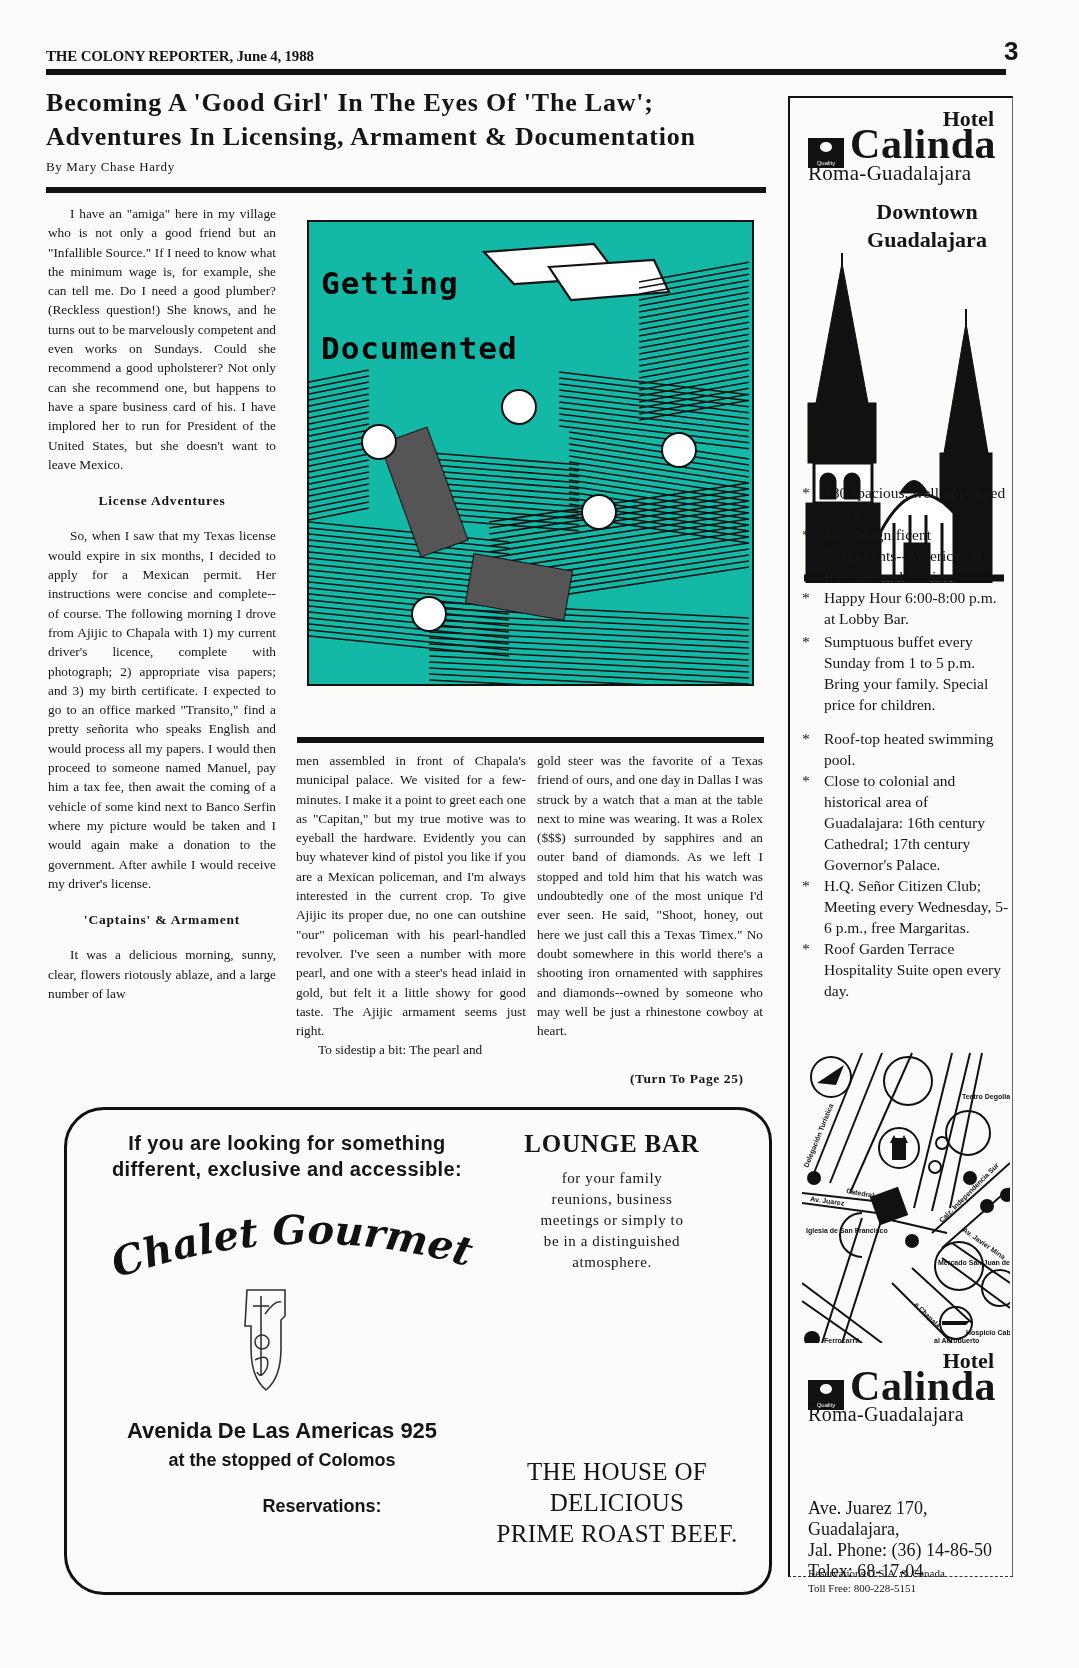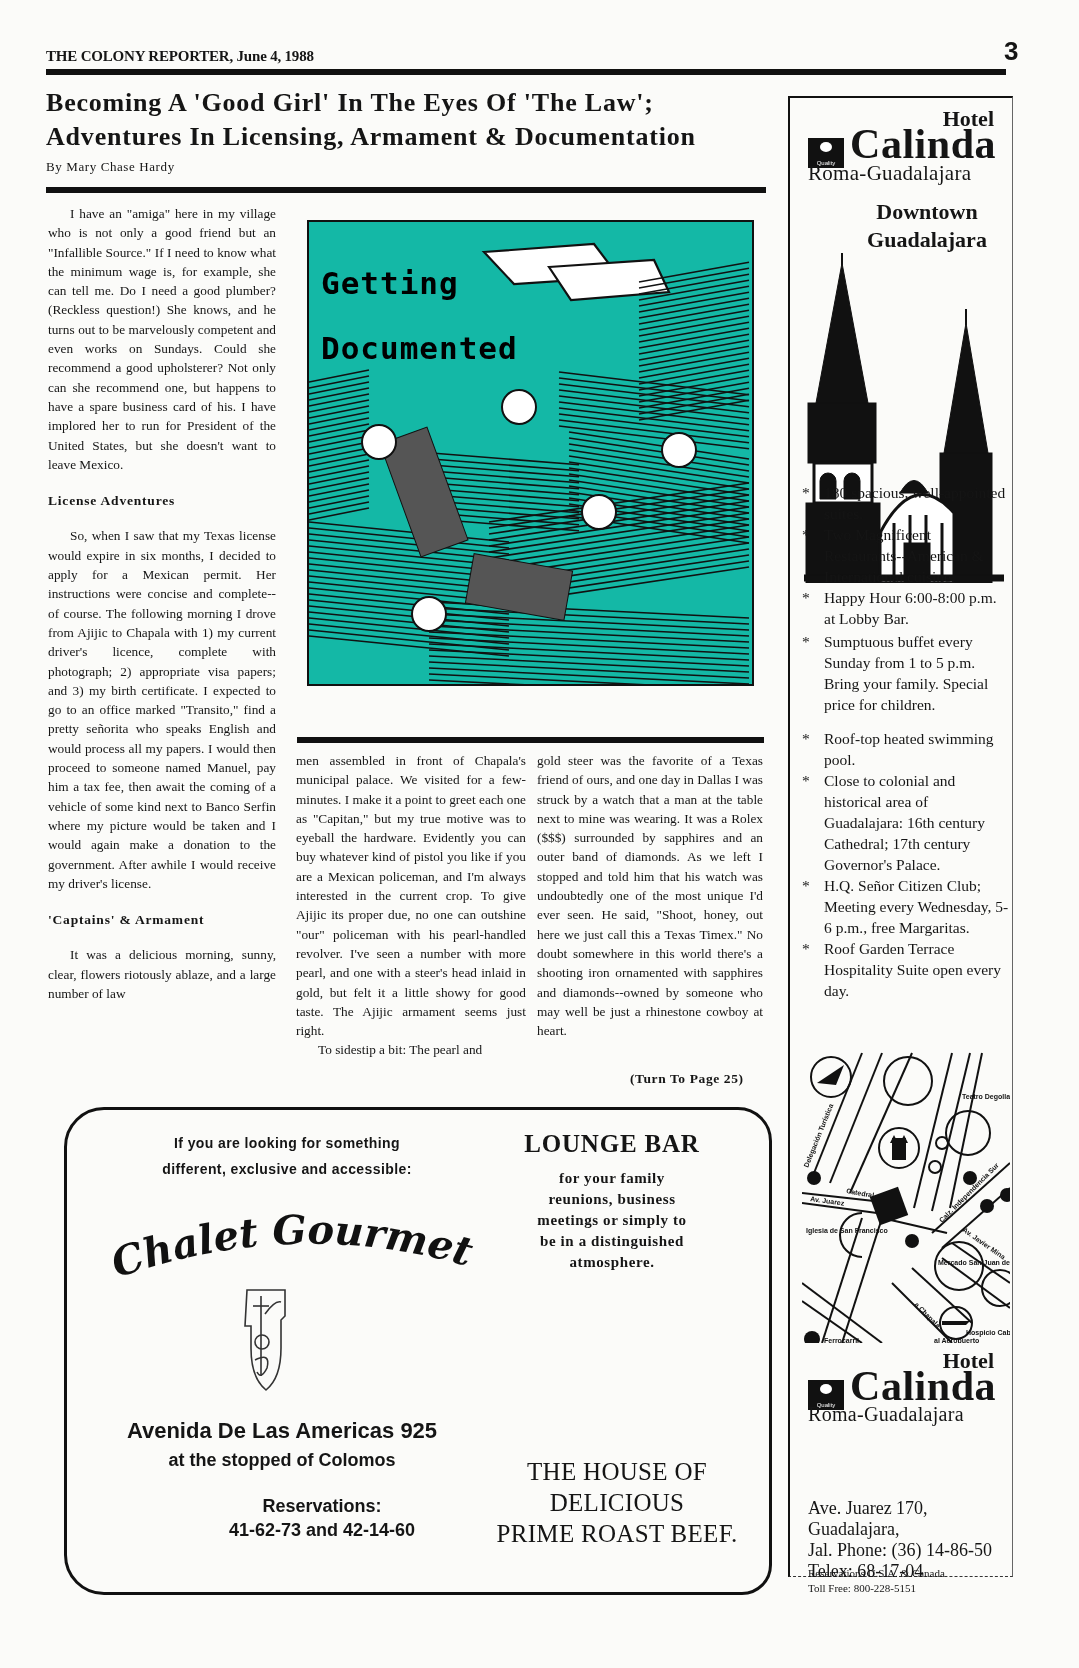--- a/index.html
+++ b/index.html
@@ -13,21 +13,21 @@
   #masthead-rule { left: 46px; top: 69px; width: 960px; height: 6px; background: #111; }
 
   
   #headline { left: 46px; top: 86px; width: 720px; font-size: 26px; font-weight: bold; line-height: 34px; letter-spacing: 0.8px; }
   #byline { left: 46px; top: 159px; font-size: 13px; font-weight: normal; letter-spacing: 0.6px; }
   #headline-rule { left: 46px; top: 187px; width: 720px; height: 6px; background: #111; }
 
   
   .col { font-size: 13.3px; line-height: 19.3px; text-align: justify; }
   .col p { margin: 0; text-indent: 22px; }
-  .subhead { font-weight: bold; font-size: 13.5px; letter-spacing: 0.8px; margin: 17px 0 16px 0; text-indent: 0; }
+  .subhead { text-align: center; font-weight: bold; font-size: 13.5px; letter-spacing: 0.8px; margin: 17px 0 16px 0; text-indent: 0; }
   #col1 { left: 48px; top: 204px; width: 228px; }
   #col2 { left: 296px; top: 751px; width: 230px; }
   #col3 { left: 537px; top: 751px; width: 226px; }
   #turn-page { left: 630px; top: 1071px; font-size: 13.5px; font-weight: bold; letter-spacing: 0.6px; }
   #mid-rule { left: 297px; top: 737px; width: 467px; height: 6px; background: #111; }
 
   
   #illustration { left: 307px; top: 220px; width: 443px; height: 462px; border: 2px solid #111; background: #14b8a6; overflow: hidden; }
   #illustration svg { position: absolute; left: 0; top: 0; }
   .illus-word { font-family: "DejaVu Sans Mono", monospace; font-weight: bold; font-size: 31px; letter-spacing: 1px; }
@@ -45,25 +45,25 @@
   .amenities { position: absolute; left: 10px; width: 210px; font-size: 15.5px; line-height: 21px; margin: 0; padding: 0; list-style: none; }
   .amenities li { position: relative; padding-left: 24px; }
   .amenities li::before { content: "*"; position: absolute; left: 2px; top: 0; }
   #map { left: 12px; top: 945px; width: 208px; height: 300px; }
   #hotel-address { left: 18px; top: 1400px; font-size: 18px; line-height: 21px; }
   #hotel-reservations { left: 18px; top: 1468px; font-size: 11px; line-height: 15px; }
 
   
   #chalet-ad { left: 64px; top: 1107px; width: 702px; height: 482px; border: 3px solid #111; border-radius: 40px 34px 30px 40px; }
   .sans-bold { font-family: "Liberation Sans", sans-serif; font-weight: bold; }
-  #chalet-tagline { left: 0; top: 20px; width: 440px; text-align: center; font-size: 14px; line-height: 26px; letter-spacing: 0.4px; }
+  #chalet-tagline { left: 0; top: 20px; width: 440px; text-align: center; font-size: 20px; line-height: 26px; letter-spacing: 0.4px; }
   #chalet-name { left: 30px; top: 96px; width: 390px; height: 80px; }
   #chalet-crest { left: 168px; top: 176px; width: 62px; height: 110px; }
   #lounge-title { left: 420px; top: 20px; width: 250px; text-align: center; font-size: 25px; font-weight: bold; letter-spacing: 0.8px; }
-  #lounge-desc { left: 420px; top: 58px; width: 250px; text-align: center; font-size: 15px; font-weight: bold; line-height: 21px; letter-spacing: 0.6px; }
+  #lounge-desc { left: 420px; top: 58px; width: 250px; text-align: center; font-size: 15px; font-weight: normal; line-height: 21px; letter-spacing: 0.6px; }
   #lounge-hours { left: 405px; top: 236px; width: 280px; text-align: center; font-size: 15px; font-weight: bold; line-height: 22px; letter-spacing: 0.5px; }
   #chalet-address { left: 0; top: 308px; width: 430px; text-align: center; font-size: 22px; }
   #chalet-corner { left: 0; top: 340px; width: 430px; text-align: center; font-size: 18px; }
   #chalet-reserv { left: 0; top: 384px; width: 430px; text-align: center; font-size: 18px; line-height: 24px; margin-left: 40px; }
   #house-of { left: 400px; top: 346px; width: 300px; text-align: center; font-size: 25px; line-height: 31px; letter-spacing: 0.3px; }
 </style>
 </head>
 <body>
 
 <div class="abs" id="masthead-title">THE COLONY REPORTER, June 4, 1988</div>
@@ -413,20 +413,19 @@
     <div>for your family</div>
     <div>reunions, business</div>
     <div>meetings or simply to</div>
     <div>be in a distinguished</div>
     <div>atmosphere.</div>
   </div>
   <div class="abs sans-bold" id="chalet-address">Avenida De Las Americas 925</div>
   <div class="abs sans-bold" id="chalet-corner">at the stopped of Colomos</div>
   <div class="abs sans-bold" id="chalet-reserv">
     <div>Reservations:</div>
-    <div>41-62-73 and 42-14-60</div>
   </div>
   <div class="abs" id="house-of">
     <div>THE HOUSE OF</div>
     <div>DELICIOUS</div>
     <div>PRIME ROAST BEEF.</div>
   </div>
 </div>
 
 </body></html>

